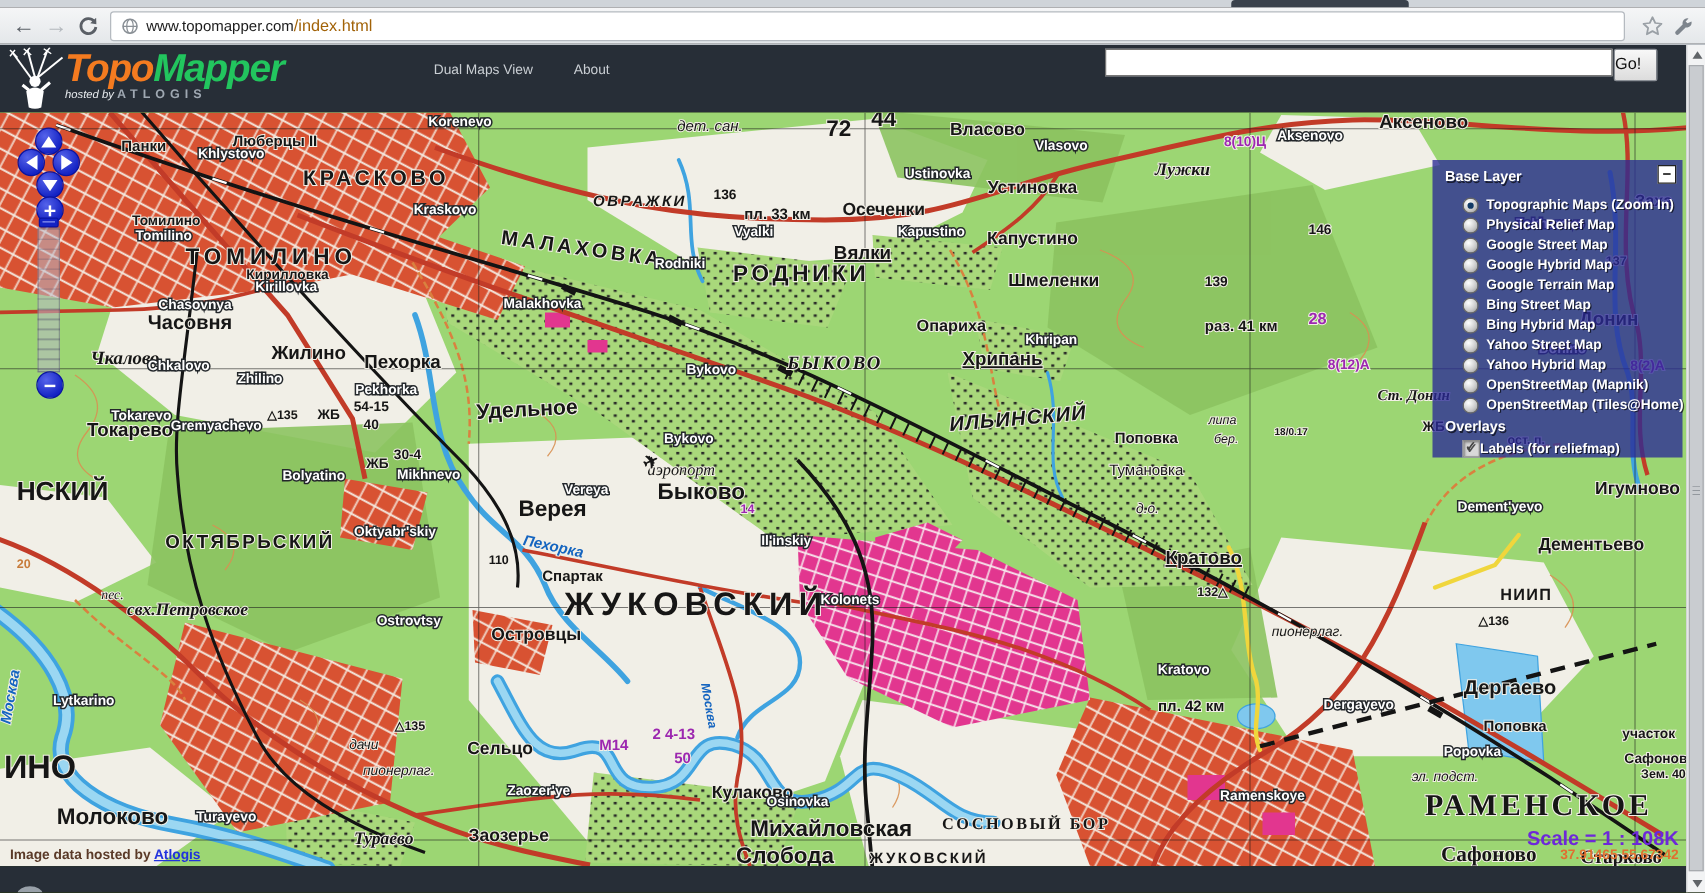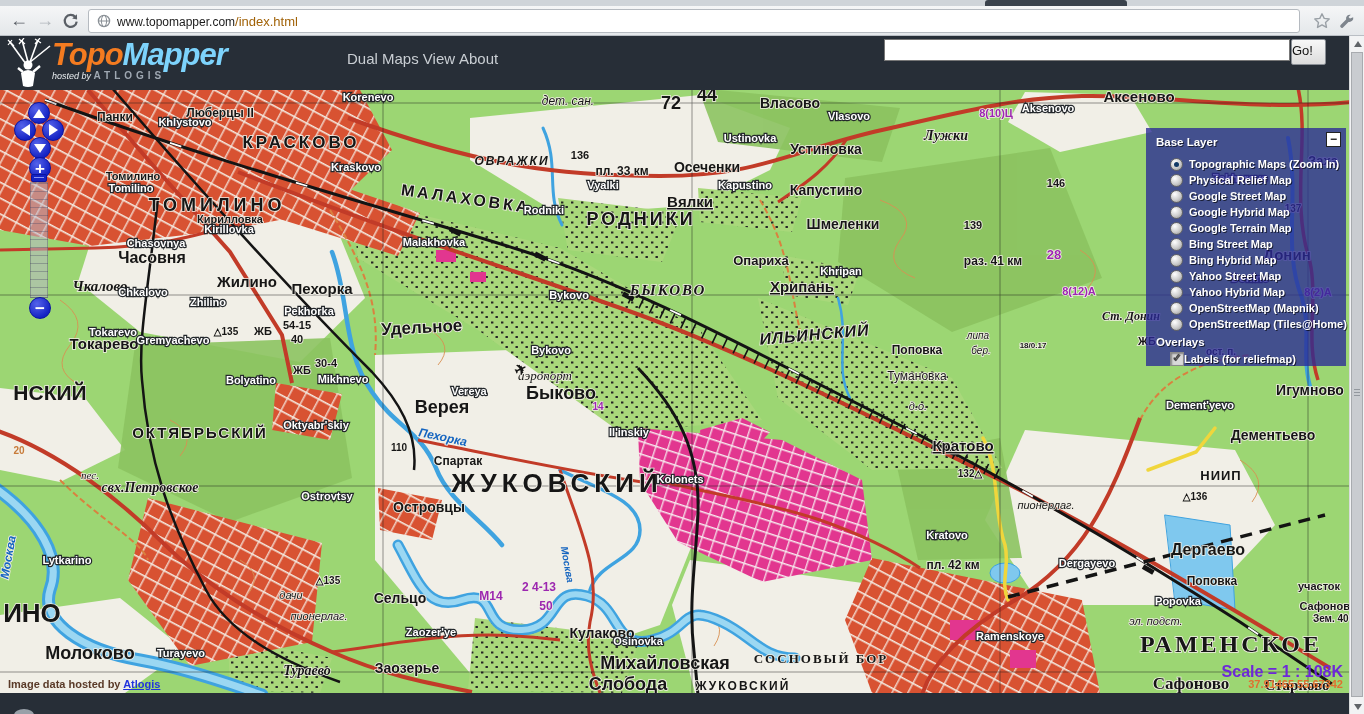--- a/index.html
+++ b/index.html
@@ -17,24 +17,24 @@
   .urlbar{flex:1;height:22px;background:#fff;border:1px solid #b5bac0;border-radius:3px;
           margin:0 10px 0 6px;display:flex;align-items:center;padding:0 8px;gap:6px;}
   .url-domain{font-size:12px;color:#1b1b1b;}
   .url-path{font-size:13px;color:#a16207;}
   .chromeicon{display:flex;align-items:center;justify-content:center;width:24px;height:24px;}
   
   .site-header{position:absolute;left:0;top:36px;width:1364px;height:54px;background:#272e37;}
   .logo{position:absolute;left:6px;top:2px;display:flex;align-items:flex-start;}
   .wordmark{font-style:italic;font-weight:bold;font-size:31px;line-height:34px;letter-spacing:-1px;}
   .wm-topo{color:#f47b20;}
-  .wm-mapper{color:#7dd3fc;}
+  .wm-mapper{color:#22c55e;}
   .poweredby{font-size:9px;color:#e8ecef;font-style:italic;margin-top:-2px;}
   .atlogis{font-style:normal;font-weight:bold;color:#9fa8b2;letter-spacing:4px;font-size:10px;}
-  .nav-link{position:absolute;top:14px;font-size:15px;color:#c9ced3;cursor:pointer;}
+  .nav-link{position:absolute;top:14px;font-size:11px;color:#c9ced3;cursor:pointer;}
   .announce{position:absolute;left:515px;top:14px;font-size:15px;color:#e01616;}
   .searchbox{position:absolute;left:884px;top:3px;width:396px;height:20px;border:1px solid #777;
              background:#fff;font-size:13px;padding:0 4px;}
   .gobtn{position:absolute;left:1291px;top:3px;width:33px;height:24px;
          background:linear-gradient(#f8f8f8,#dcdcdc);border:1px solid #8a8f96;border-radius:2px;
          font-size:13px;color:#111;text-align:left;line-height:22px;}
   
   .viewport{position:absolute;left:0;top:90px;width:1349px;height:603px;background:#9cd673;overflow:hidden;}
   svg text{user-select:none;}
   #g-labels text{paint-order:stroke;stroke:#f2efe6;stroke-width:1.6px;}

